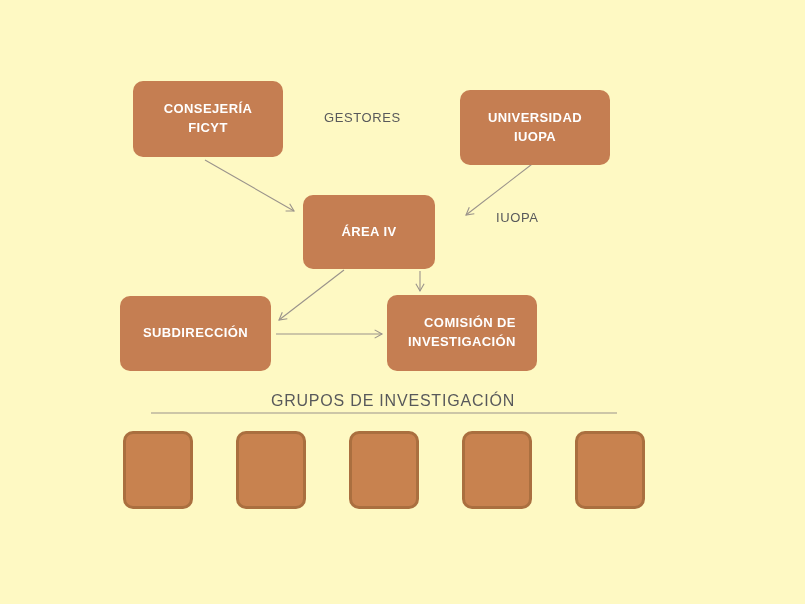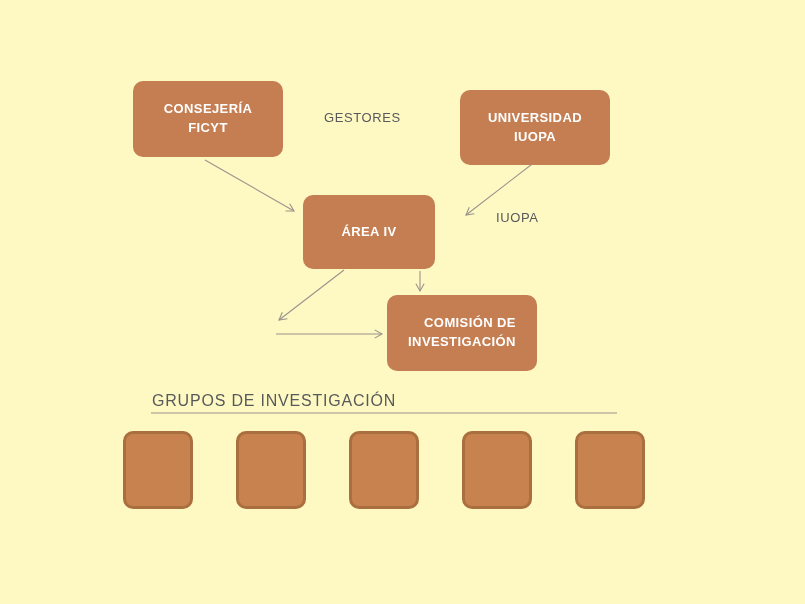--- a/index.html
+++ b/index.html
@@ -47,22 +47,23 @@
     color: #58595B;
     font-size: 13px;
     letter-spacing: 0.6px;
     white-space: nowrap;
   }
   .label-gestores     { left: 324px; top: 110px; }
   .label-centro       { left: 496px; top: 210px; }
   .label-organizacion { left: 566px; top: 314px; }
   .section-heading {
     position: absolute;
-    left: 152px; top: 392px;
+    left: 160px; top: 392px;
     width: 466px;
+    text-align: center;
     color: #58595B;
     font-size: 16px;
     letter-spacing: 0.8px;
     white-space: nowrap;
   }
   .groups-row {
     position: absolute;
     left: 123px; top: 431px;
     display: flex;
     gap: 43px;
@@ -101,20 +102,21 @@
   </svg>
 
   <div class="node node-consejeria">CONSEJERÍA
 FICYT</div>
 
   <div class="node node-universidad">UNIVERSIDAD
 IUOPA</div>
 
   <div class="node node-area">ÁREA IV</div>
 
+  <div class="node node-subdireccion">SUBDIRECCIÓN</div>
 
   <div class="node node-comision">COMISIÓN DE
 INVESTIGACIÓN</div>
 
   <div class="tier-label label-gestores">GESTORES</div>
 
   <div class="tier-label label-centro">IUOPA</div>
 
 
   <div class="section-heading">GRUPOS DE INVESTIGACIÓN</div>

